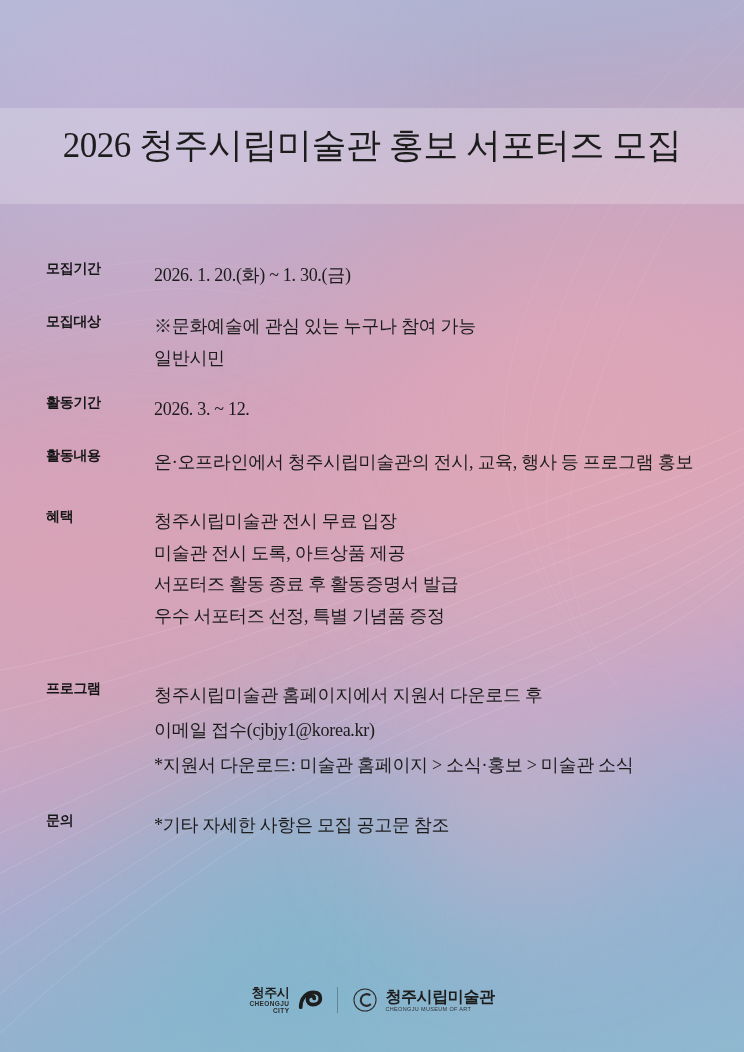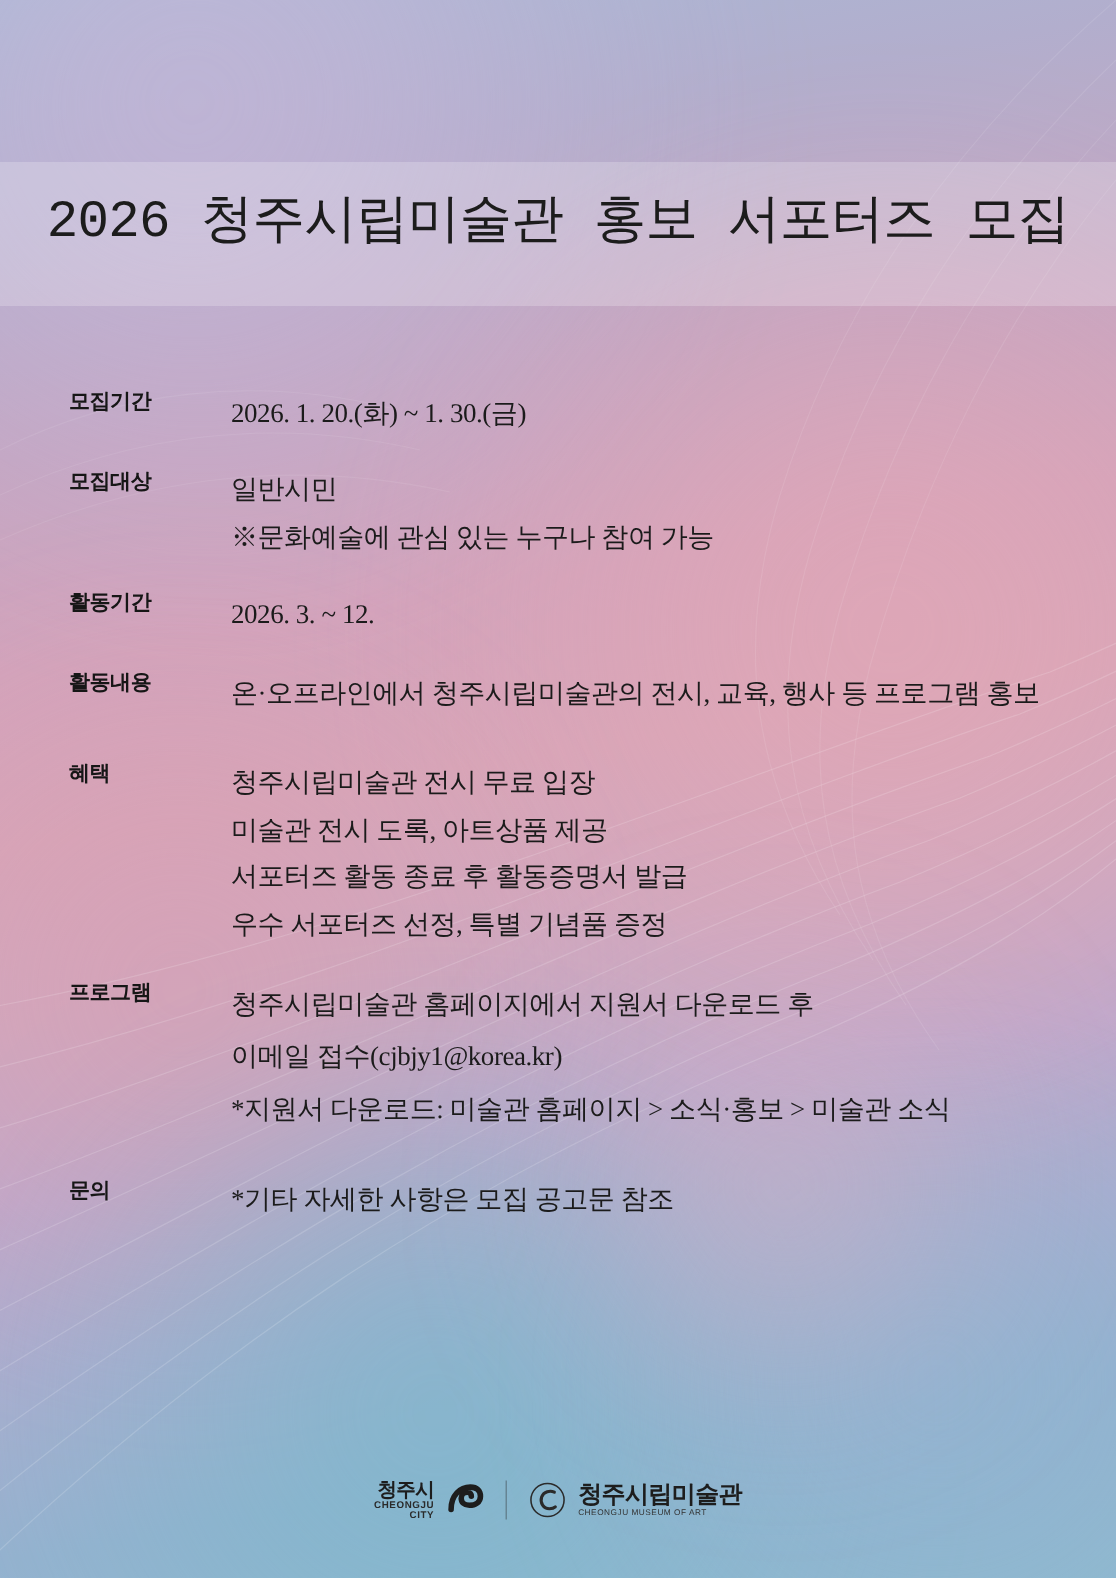--- a/index.html
+++ b/index.html
@@ -98,21 +98,21 @@
 
   .title {
     position: absolute;
     left: 0; right: 0;
     top: 122px;
     text-align: center;
     font-size: 35px;
     letter-spacing: -0.5px;
     color: #1c1c1c;
     font-weight: 400;
-    font-family: Liberation Mono, monospace;
+    font-family: Liberation Serif, serif;
   }
 
   
   .info {
     position: absolute;
     left: 46px;
     right: 30px;
     top: 258px;
   }
 
@@ -142,37 +142,37 @@
     font-size: 18px;
     color: #1b1b1b;
     line-height: 1.95;
     letter-spacing: -0.3px;
     font-family: "Liberation Serif", serif;
     white-space: nowrap;
   }
 
   .row.tight .row-values .line { line-height: 1.75; }
 
-  .gap-lg { margin-bottom: 20px; }
+  .gap-lg { margin-bottom: 46px; }
   .gap-md { margin-bottom: 26px; }
 
   
   .footer {
     position: absolute;
     left: 0; right: 0;
     bottom: 38px;
     display: flex;
     align-items: center;
     justify-content: center;
     gap: 14px;
   }
 
   .logo-city {
     display: flex;
-    align-items: flex-start;
+    align-items: flex-end;
     gap: 7px;
   }
   .logo-city-text {
     text-align: right;
     line-height: 1.08;
   }
   .logo-city-text .ko {
     font-size: 13px;
     font-weight: bold;
     color: #1d1d1d;
@@ -262,22 +262,22 @@
     <div class="row">
       <div class="row-label">모집기간</div>
       <div class="row-values">
         <div class="line">2026. 1. 20.(화) ~ 1. 30.(금)</div>
       </div>
     </div>
 
     <div class="row tight">
       <div class="row-label">모집대상</div>
       <div class="row-values">
+        <div class="line">※문화예술에 관심 있는 누구나 참여 가능</div>
         <div class="line">일반시민</div>
-        <div class="line">※문화예술에 관심 있는 누구나 참여 가능</div>
       </div>
     </div>
 
     <div class="row">
       <div class="row-label">활동기간</div>
       <div class="row-values">
         <div class="line">2026. 3. ~ 12.</div>
       </div>
     </div>
 

